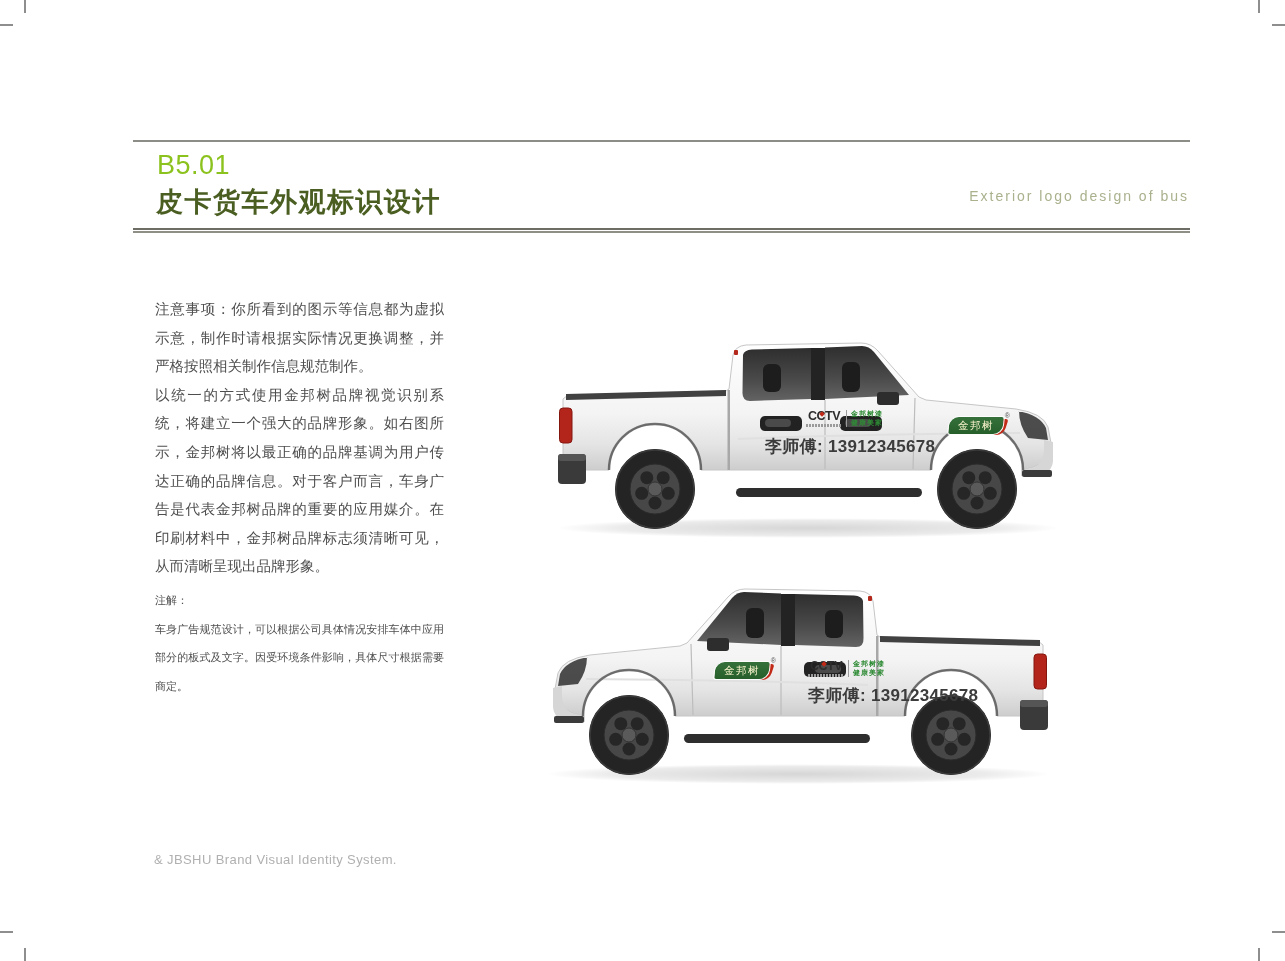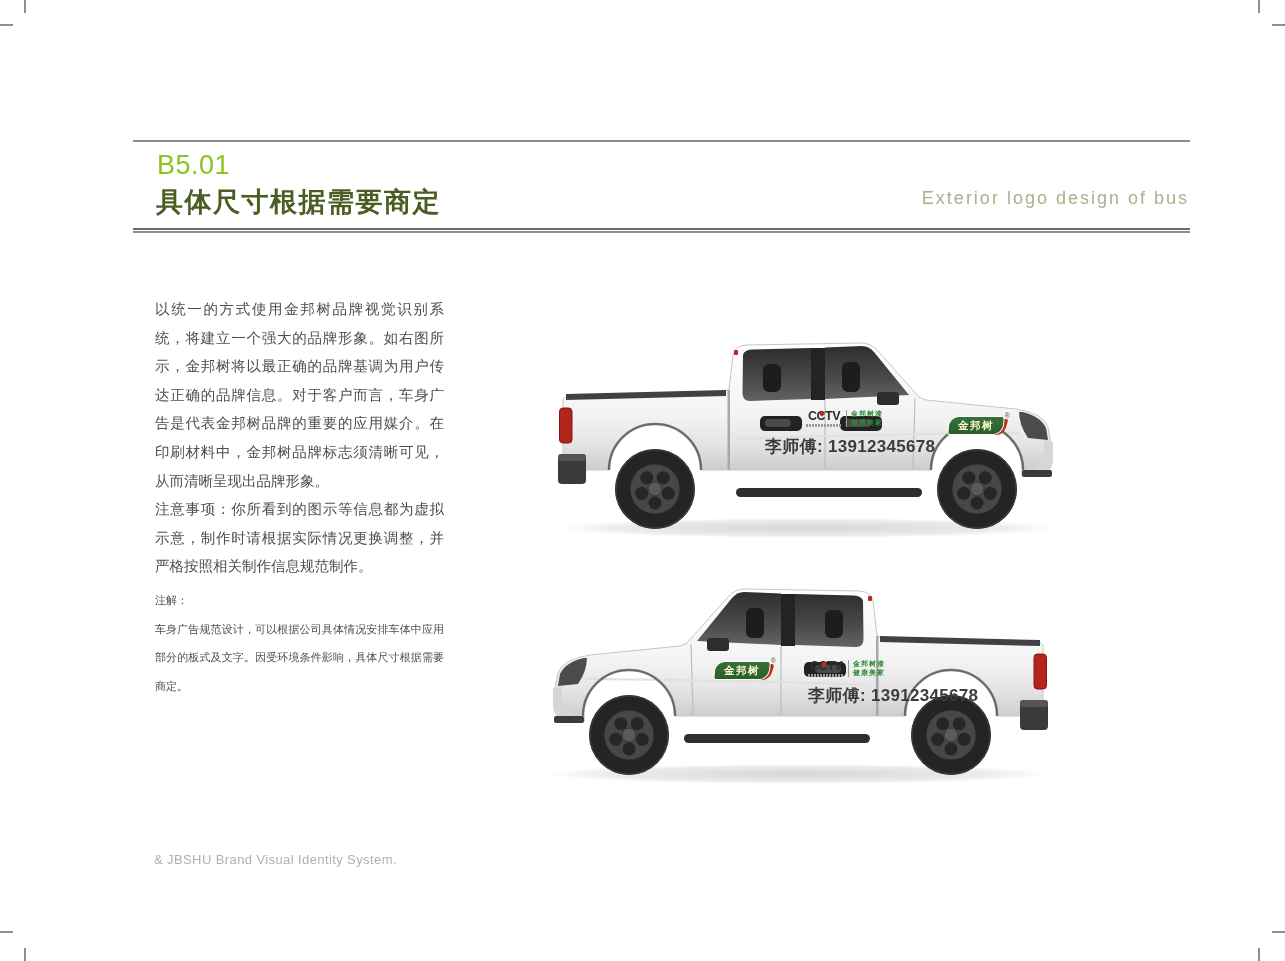--- a/index.html
+++ b/index.html
@@ -8,21 +8,21 @@
     font-family:"Liberation Sans","DejaVu Sans",sans-serif;
   }
   
   .crop{position:absolute;background:#8e8e8e;}
   
   .rule-top{position:absolute;left:133px;top:140px;width:1057px;height:2px;background:#8d8d87;}
   .rule-bottom{position:absolute;left:133px;top:228px;width:1057px;height:5px;
     border-top:2px solid #6d6d66;border-bottom:2px solid #8f8f88;box-sizing:border-box;}
   .code{position:absolute;left:157px;top:150px;font-size:27px;font-weight:500;color:#8cc21d;letter-spacing:.5px;}
   .title-zh{position:absolute;left:156px;top:184px;font-size:27px;font-weight:bold;color:#4a5e22;letter-spacing:1.5px;}
-  .title-en{position:absolute;right:96px;top:188px;font-size:18px;color:#a9b18d;letter-spacing:2px;}
+  .title-en{position:absolute;right:96px;top:188px;font-size:14px;color:#a9b18d;letter-spacing:2px;}
   
   .intro{position:absolute;left:155px;top:295px;width:289px;color:#4e4e4e;font-size:14.5px;line-height:28.6px;text-align:justify;}
   .intro p{margin:0;}
   .note{position:absolute;left:155px;top:586px;width:289px;color:#4e4e4e;font-size:11px;line-height:28.6px;text-align:justify;}
   .note .lbl{display:block;}
   .footer{position:absolute;left:154px;top:852px;font-size:13px;font-weight:normal;color:#b0b0b0;letter-spacing:.4px;}
   
   .truck{position:absolute;width:500px;height:200px;}
   .truck-1{left:558px;top:342px;}
   .truck-2{left:548px;top:588px;}
@@ -39,46 +39,46 @@
   .cctv-div{width:1px;height:17px;background:#9a9a9a;}
   .slogan{display:flex;flex-direction:column;justify-content:center;}
   .slogan span{font-size:7px;font-weight:bold;color:#2e8b35;line-height:9px;letter-spacing:1px;white-space:nowrap;}
   .phone{font-size:17px;font-weight:bold;color:#3c3c3c;letter-spacing:.3px;white-space:nowrap;}
   .badge{width:56px;height:19px;}
   .badge .bg{position:absolute;left:0;top:0;width:100%;height:100%;background:linear-gradient(180deg,#35703a,#275f2b);
     border-radius:10px 3px 10px 3px;transform:skewX(-6deg);border:1px solid #fdfdfd;box-sizing:border-box;z-index:1;}
   .badge .red{position:absolute;right:-2px;bottom:0px;width:11px;height:16px;background:#c22a18;
     transform:skewX(-18deg);border-radius:0 3px 7px 2px;z-index:0;}
   .badge .txt{position:absolute;left:0;top:0;width:100%;height:100%;display:flex;align-items:center;justify-content:center;
-    color:#fdf6cf;font-size:10.5px;font-weight:bold;letter-spacing:1.5px;z-index:2;}
+    color:#fdf6cf;font-size:10.5px;font-weight:normal;letter-spacing:1.5px;z-index:2;}
   .badge .reg{position:absolute;right:-6px;top:-4px;font-size:7px;color:#555;z-index:3;}
 </style>
 </head>
 <body>
 
 <div class="page">
 
   <div class="crop" style="left:24px;top:0;width:2px;height:13px"></div>
   <div class="crop" style="left:0;top:24px;width:13px;height:2px"></div>
   <div class="crop" style="left:1258px;top:0;width:2px;height:13px"></div>
   <div class="crop" style="left:1272px;top:24px;width:13px;height:2px"></div>
   <div class="crop" style="left:24px;top:948px;width:2px;height:13px"></div>
   <div class="crop" style="left:0;top:931px;width:13px;height:2px"></div>
   <div class="crop" style="left:1258px;top:948px;width:2px;height:13px"></div>
   <div class="crop" style="left:1272px;top:931px;width:13px;height:2px"></div>
 
   <div class="rule-top"></div>
   <div class="code">B5.01</div>
-  <div class="title-zh">具体尺寸根据需要商定</div>
+  <div class="title-zh">皮卡货车外观标识设计</div>
   <div class="title-en">Exterior logo design of bus</div>
   <div class="rule-bottom"></div>
 
   <div class="intro">
+    <p>注意事项：你所看到的图示等信息都为虚拟示意，制作时请根据实际情况更换调整，并严格按照相关制作信息规范制作。</p>
     <p>以统一的方式使用金邦树品牌视觉识别系统，将建立一个强大的品牌形象。如右图所示，金邦树将以最正确的品牌基调为用户传达正确的品牌信息。对于客户而言，车身广告是代表金邦树品牌的重要的应用媒介。在印刷材料中，金邦树品牌标志须清晰可见，从而清晰呈现出品牌形象。</p>
-    <p>注意事项：你所看到的图示等信息都为虚拟示意，制作时请根据实际情况更换调整，并严格按照相关制作信息规范制作。</p>
   </div>
   <div class="note">
     <span class="lbl">注解：</span>
     <span>车身广告规范设计，可以根据公司具体情况安排车体中应用部分的板式及文字。因受环境条件影响，具体尺寸根据需要商定。</span>
   </div>
   <div class="footer">&amp; JBSHU Brand Visual Identity System.</div>
 
   <div class="truck truck-1">
     <svg viewBox="0 0 500 200" width="500" height="200">
       <defs>

